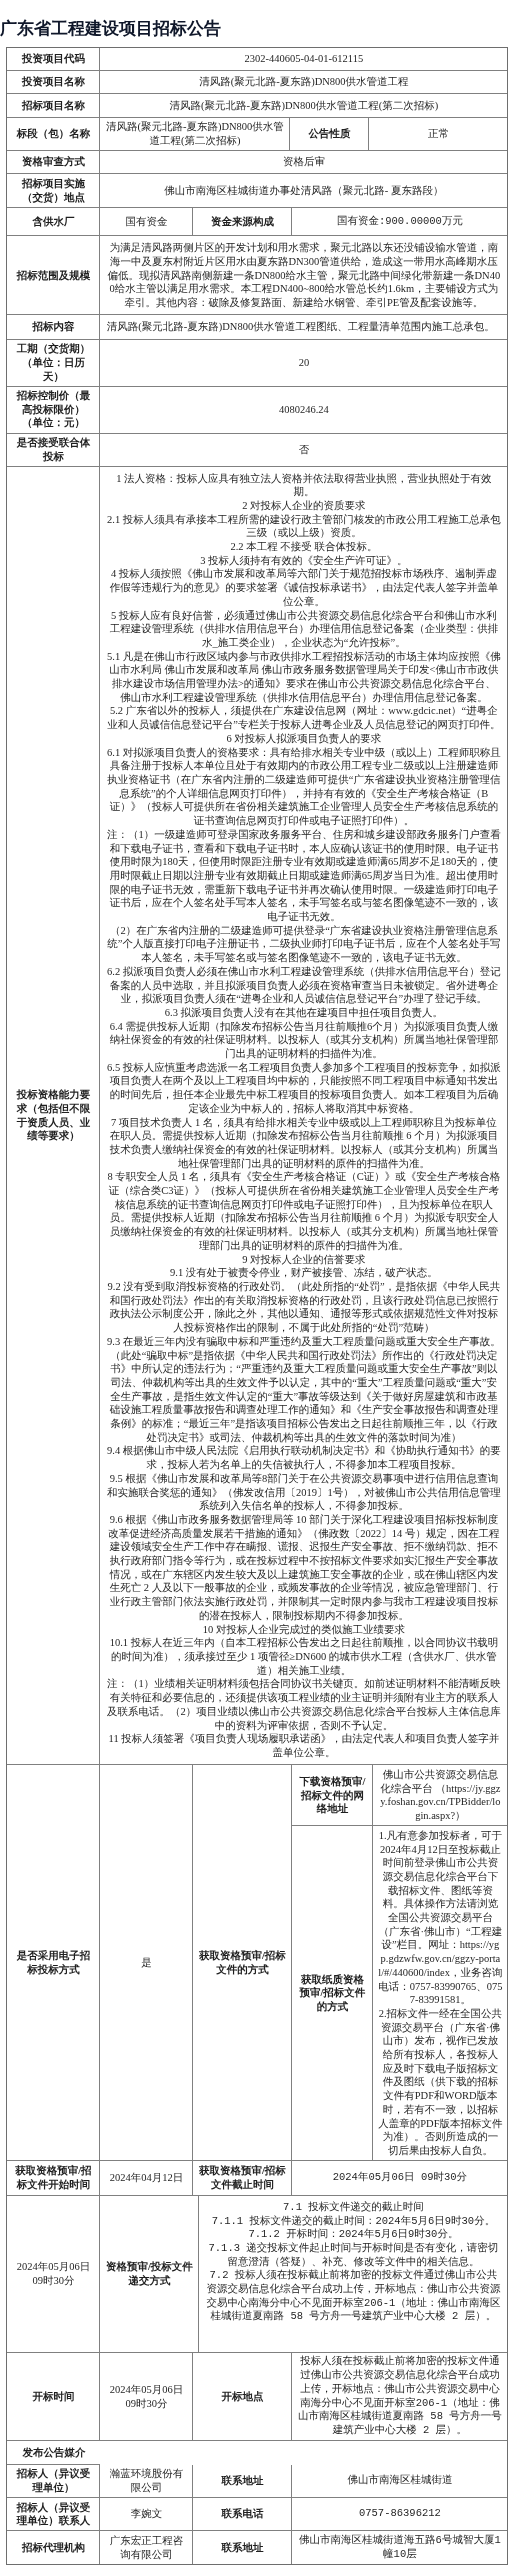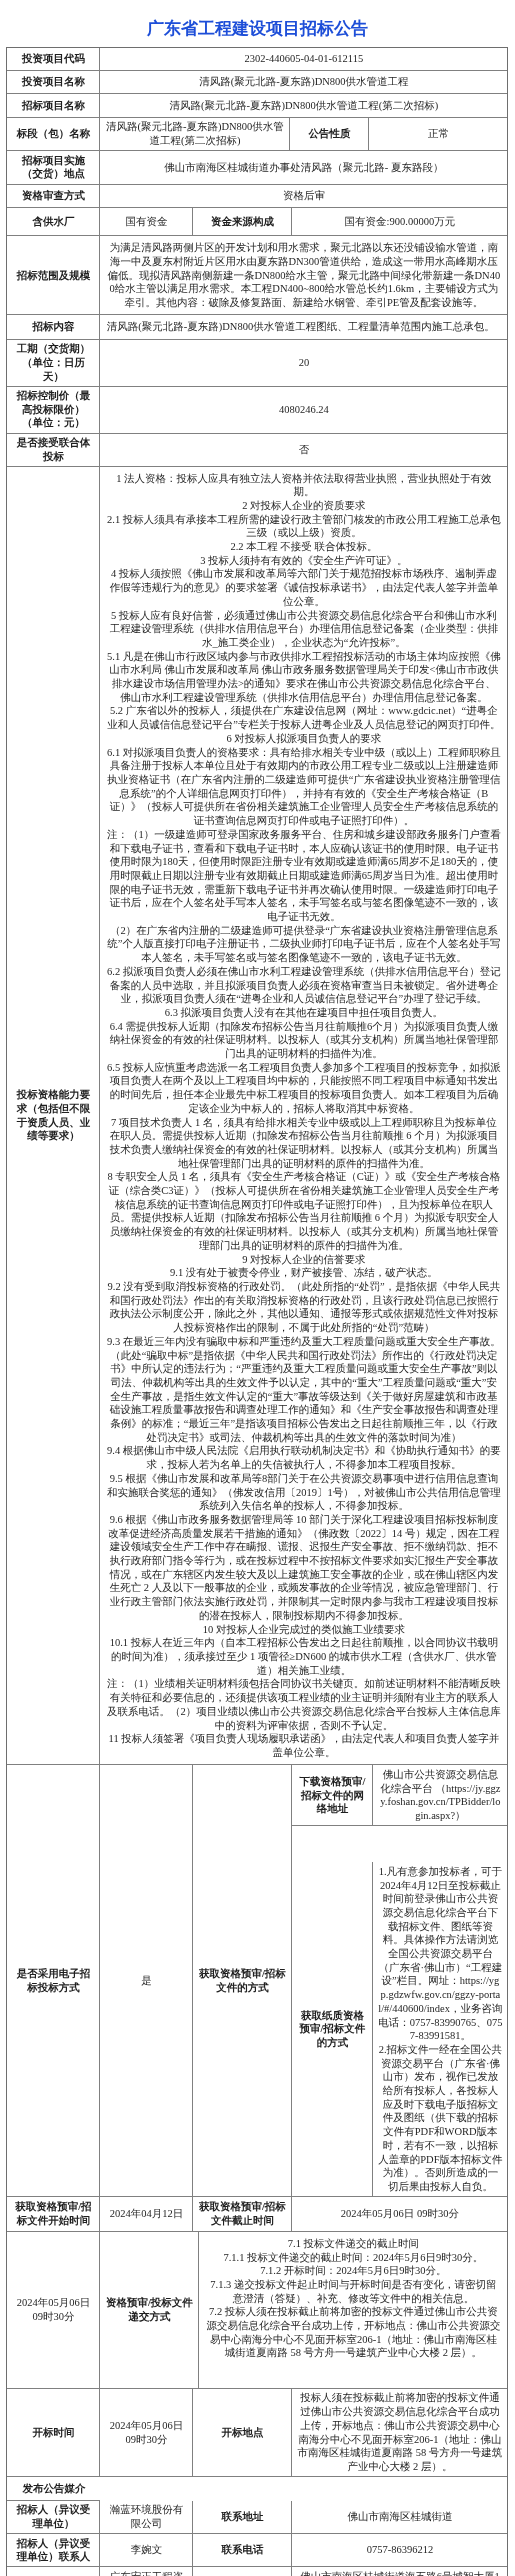--- a/index.html
+++ b/index.html
@@ -2,22 +2,22 @@
 <html style="font-size:13px"><head>
 <meta charset="utf-8">
 <style>
   html,body{margin:0;padding:0;}
   body{
     width:515px;height:2576px;background:#ffffff;color:#1f1f1f;
     font-family:"Liberation Serif","DejaVu Serif",serif;
     font-size:10.5px;line-height:13.7px;
   }
   .page-title{
-    text-align:center;font-size:17px;line-height:19.3px;font-weight:bold;
-    margin:19.3px 0 8px 0;color:#1d4ed8;
+    text-align:left;font-size:17px;line-height:19.3px;font-weight:bold;
+    margin:19.3px 0 8px 0;color:#0f172a;
   }
   .tbl{
     margin:0 6.4px;width:502px;box-sizing:border-box;
     border-top:1.6px solid #6e6e6e;border-left:1.6px solid #6e6e6e;
     border-right:0.8px solid #6e6e6e;border-bottom:0.8px solid #6e6e6e;
   }
   .row{display:flex;align-items:stretch;}
   .cell{
     box-sizing:border-box;border-right:0.8px solid #808080;border-bottom:0.8px solid #808080;
     padding:2.4px 4.8px;display:flex;align-items:center;justify-content:center;
@@ -27,26 +27,26 @@
   .tbl .row:last-child > .cell{border-bottom:none;}
   .lbl{font-weight:bold;}
   .left{justify-content:flex-start;text-align:center;}
   .top{align-items:flex-start;}
   .pre{white-space:pre-wrap;word-break:break-all;}
   .c1{width:93px;flex:0 0 93px;}
   .c2{width:93px;flex:0 0 93px;}
   .c3{width:99px;flex:0 0 99px;}
   .c4{width:81px;flex:0 0 81px;}
   .c5{width:135px;flex:1 1 135px;}
-  .c45{width:217px;flex:1 1 217px;}
+  .c45{width:217px;flex:1 1 217px;font-family:Liberation Mono, monospace;}
   .c2345{width:409px;flex:1 1 409px;}
   .s1{width:190px;flex:0 0 190px;}
   .s2{width:79px;flex:0 0 79px;}
   .s3{width:140px;flex:1 1 140px;}
-  .subcol{display:flex;flex-direction:column;width:217px;flex:1 1 217px;min-width:0;gap:36px;}
+  .subcol{display:flex;flex-direction:column;width:217px;flex:1 1 217px;min-width:0;}
   .subrow{display:flex;align-items:stretch;}
   .subrow.grow{flex:1 1 auto;}
   .subrow .cell{height:100%;}
   .mh29{min-height:23.4px}.mh30{min-height:24px}.mh32{min-height:26px}.mh34{min-height:27px}
   .mh35{min-height:28px}.mh36{min-height:29px}.mh38{min-height:31px}.mh40{min-height:32px}
   .mh42{min-height:34px}.mh43{min-height:35px}.mh44{min-height:35px}.mh76{min-height:61px}
   .mh80{min-height:64px}.mh90{min-height:72px}.mh195{min-height:157px}
   .mh413{min-height:333px}.mh1328{min-height:1069px}
   .pad8{padding:4.8px 6.4px;}
 </style>
@@ -72,28 +72,28 @@
     <div class="cell c2345">清风路(聚元北路-夏东路)DN800供水管道工程(第二次招标)</div>
   </div>
 
   <div class="row mh40">
     <div class="cell lbl c1">标段（包）名称</div>
     <div class="cell s1">清风路(聚元北路-夏东路)DN800供水管道工程(第二次招标)</div>
     <div class="cell lbl s2">公告性质</div>
     <div class="cell s3">正常</div>
   </div>
 
+  <div class="row mh29">
+    <div class="cell lbl c1">资格审查方式</div>
+    <div class="cell c2345">资格后审</div>
+  </div>
+
   <div class="row mh42">
     <div class="cell lbl c1">招标项目实施（交货）地点</div>
     <div class="cell c2345">佛山市南海区桂城街道办事处清风路（聚元北路- 夏东路段）</div>
-  </div>
-
-  <div class="row mh29">
-    <div class="cell lbl c1">资格审查方式</div>
-    <div class="cell c2345">资格后审</div>
   </div>
 
   <div class="row mh35">
     <div class="cell lbl c1">含供水厂</div>
     <div class="cell c2">国有资金</div>
     <div class="cell lbl c3">资金来源构成</div>
     <div class="cell c45">国有资金:900.00000万元</div>
   </div>
 
   <div class="row mh80">

